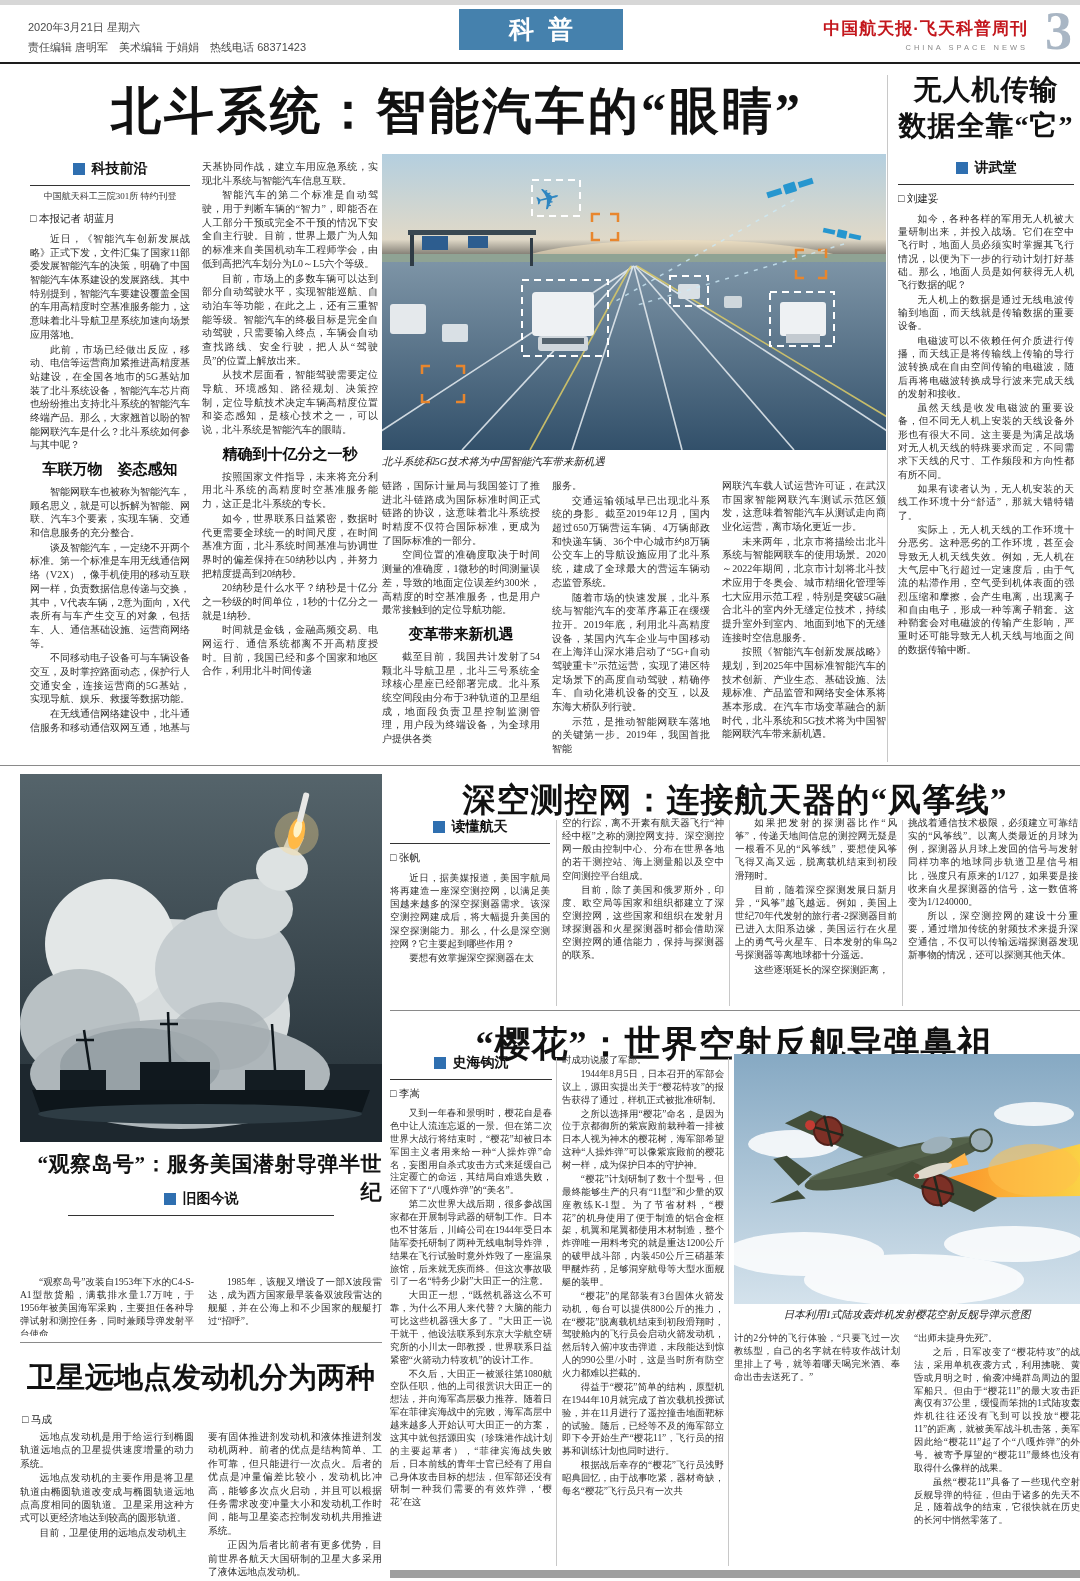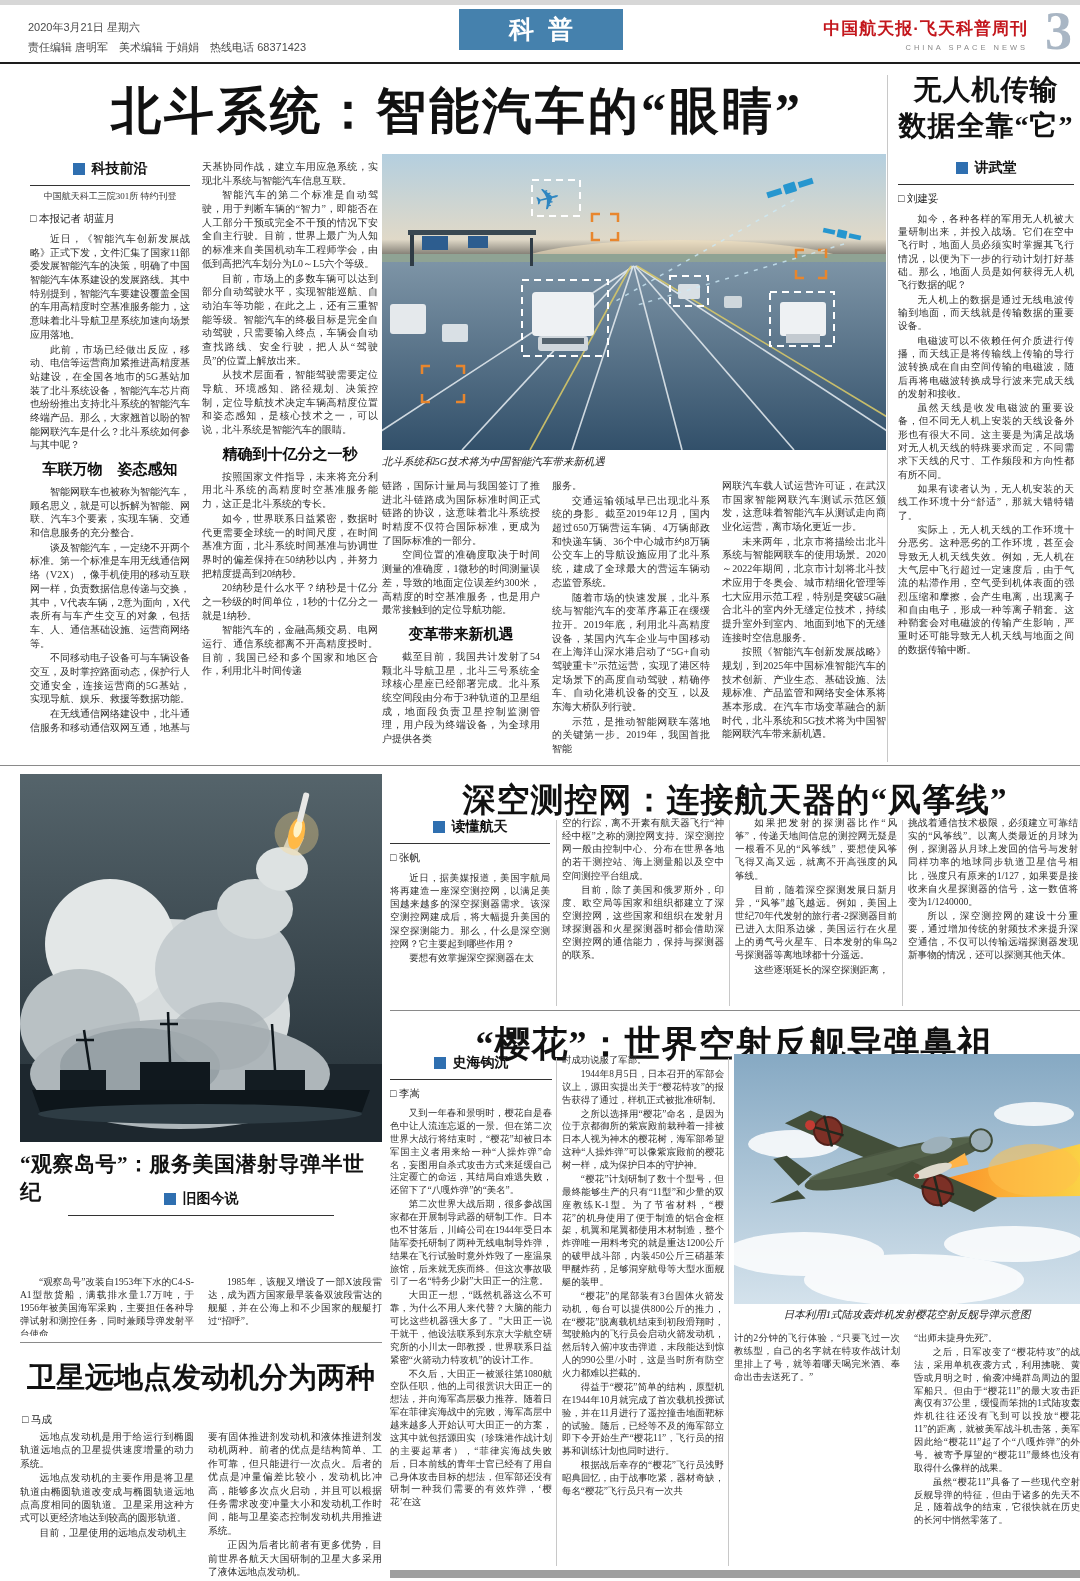--- a/index.html
+++ b/index.html
@@ -49,21 +49,21 @@
   .art-deep{left:390px;top:770px;width:690px;height:238px;}
   .deep-headline{position:absolute;left:0;top:8px;width:100%;text-align:center;font-size:33px;letter-spacing:1px;}
   .art-deep .col p.t{font-size:9.6px;}
   .dp-c1{left:0;top:48px;width:160px;height:190px;}
   .dp-c2{left:172px;top:46px;width:162px;height:192px;}
   .dp-c3{left:345px;top:46px;width:162px;height:192px;}
   .dp-c4{left:518px;top:46px;width:170px;height:192px;}
   
   .ship-img{left:20px;top:774px;width:362px;height:368px;}
   .art-obs{left:20px;top:1146px;width:362px;height:192px;}
-  .obs-headline{position:absolute;left:0;top:4px;width:100%;text-align:left;font-size:21px;letter-spacing:0.5px;}
+  .obs-headline{position:absolute;left:0;top:4px;width:100%;text-align:right;font-size:21px;letter-spacing:0.5px;}
   .obs-tag{position:absolute;left:48px;top:44px;width:266px;}
   .art-obs .col p.t{font-size:9.5px;margin-top:48px;}
   .obs-c1{left:0;top:82px;width:174px;height:108px;}
   .obs-c2{left:188px;top:82px;width:174px;height:108px;}
   .art-apogee{left:20px;top:1354px;width:362px;height:226px;}
   .apo-headline{position:absolute;left:0;top:4px;width:100%;text-align:center;font-size:29px;}
   .apo-byline{position:absolute;left:2px;top:52px;}
   .art-apogee .col p.t{font-size:9.8px;}
   .apo-c1{left:0;top:76px;width:174px;height:150px;}
   .apo-c2{left:188px;top:76px;width:174px;height:150px;}
@@ -118,21 +118,21 @@
 
     <div class="col bd-c2">
       <p class="t" style="text-indent:0">天基协同作战，建立车用应急系统，实现北斗系统与智能汽车信息互联。</p>
       <p class="t">智能汽车的第二个标准是自动驾驶，用于判断车辆的“智力”，即能否在人工部分干预或完全不干预的情况下安全自主行驶。目前，世界上最广为人知的标准来自美国机动车工程师学会，由低到高把汽车划分为L0～L5六个等级。</p>
       <p class="t">目前，市场上的多数车辆可以达到部分自动驾驶水平，实现智能巡航、自动泊车等功能，在此之上，还有三重智能等级。智能汽车的终极目标是完全自动驾驶，只需要输入终点，车辆会自动查找路线、安全行驶，把人从“驾驶员”的位置上解放出来。</p>
       <p class="t">从技术层面看，智能驾驶需要定位导航、环境感知、路径规划、决策控制，定位导航技术决定车辆高精度位置和姿态感知，是核心技术之一，可以说，北斗系统是智能汽车的眼睛。</p>
       <div class="subhead">精确到十亿分之一秒</div>
       <p class="t">按照国家文件指导，未来将充分利用北斗系统的高精度时空基准服务能力，这正是北斗系统的专长。</p>
       <p class="t">如今，世界联系日益紧密，数据时代更需要全球统一的时间尺度，在时间基准方面，北斗系统时间基准与协调世界时的偏差保持在50纳秒以内，并努力把精度提高到20纳秒。</p>
       <p class="t">20纳秒是什么水平？纳秒是十亿分之一秒级的时间单位，1秒的十亿分之一就是1纳秒。</p>
-      <p class="t">智能汽车的，金融高频交易、电网运行、通信系统都离不开高精度授时。目前，我国已经和多个国家和地区合作，利用北斗时间传递</p>
+      <p class="t">时间就是金钱，金融高频交易、电网运行、通信系统都离不开高精度授时。目前，我国已经和多个国家和地区合作，利用北斗时间传递</p>
     </div>
 
     <svg class="abs bd-img" viewBox="0 0 504 296" preserveAspectRatio="none">
       <defs>
         <linearGradient id="sky" x1="0" y1="0" x2="0" y2="1">
           <stop offset="0" stop-color="#b4cfdf"></stop>
             <stop offset="0.7" stop-color="#e0d9c8"></stop>
             <stop offset="1" stop-color="#ead) "></stop>
         </linearGradient>
         <linearGradient id="road" x1="0" y1="0" x2="0" y2="1">
@@ -332,21 +332,21 @@
       </div>
       <div class="byline">□ 张帆</div>
       <p class="t">近日，据美媒报道，美国宇航局将再建造一座深空测控网，以满足美国越来越多的深空探测器需求。该深空测控网建成后，将大幅提升美国的深空探测能力。那么，什么是深空测控网？它主要起到哪些作用？</p>
       <p class="t">要想有效掌握深空探测器在太</p>
     </div>
     <div class="col dp-c2">
       <p class="t" style="text-indent:0">空的行踪，离不开素有航天器飞行“神经中枢”之称的测控网支持。深空测控网一般由控制中心、分布在世界各地的若干测控站、海上测量船以及空中空间测控平台组成。</p>
       <p class="t">目前，除了美国和俄罗斯外，印度、欧空局等国家和组织都建立了深空测控网，这些国家和组织在发射月球探测器和火星探测器时都会借助深空测控网的通信能力，保持与探测器的联系。</p>
     </div>
     <div class="col dp-c3">
-      <p class="t">如果把发射的探测器比作“风筝”，传递天地间信息的测控网无疑是一根看不见的“风筝线”，要想使风筝飞得又高又远，就离不开高强度的风筝线。</p>
+      <p class="t">如果把发射的探测器比作“风筝”，传递天地间信息的测控网无疑是一根看不见的“风筝线”，要想使风筝飞得又高又远，脱离载机结束到初段滑翔时。</p>
       <p class="t">目前，随着深空探测发展日新月异，“风筝”越飞越远。例如，美国上世纪70年代发射的旅行者-2探测器目前已进入太阳系边缘，美国运行在火星上的勇气号火星车、日本发射的隼鸟2号探测器等离地球都十分遥远。</p>
       <p class="t">这些逐渐延长的深空探测距离，</p>
     </div>
     <div class="col dp-c4">
       <p class="t" style="text-indent:0">挑战着通信技术极限，必须建立可靠结实的“风筝线”。以离人类最近的月球为例，探测器从月球上发回的信号与发射同样功率的地球同步轨道卫星信号相比，强度只有原来的1/127，如果要是接收来自火星探测器的信号，这一数值将变为1/1240000。</p>
       <p class="t">所以，深空测控网的建设十分重要，通过增加传统的射频技术来提升深空通信，不仅可以传输远端探测器发现新事物的情况，还可以探测其他天体。</p>
     </div>
     <div class="vrule" style="left:166px;top:50px;height:186px;"></div>
     <div class="vrule" style="left:339px;top:50px;height:186px;"></div>
     <div class="vrule" style="left:512px;top:50px;height:186px;"></div>

